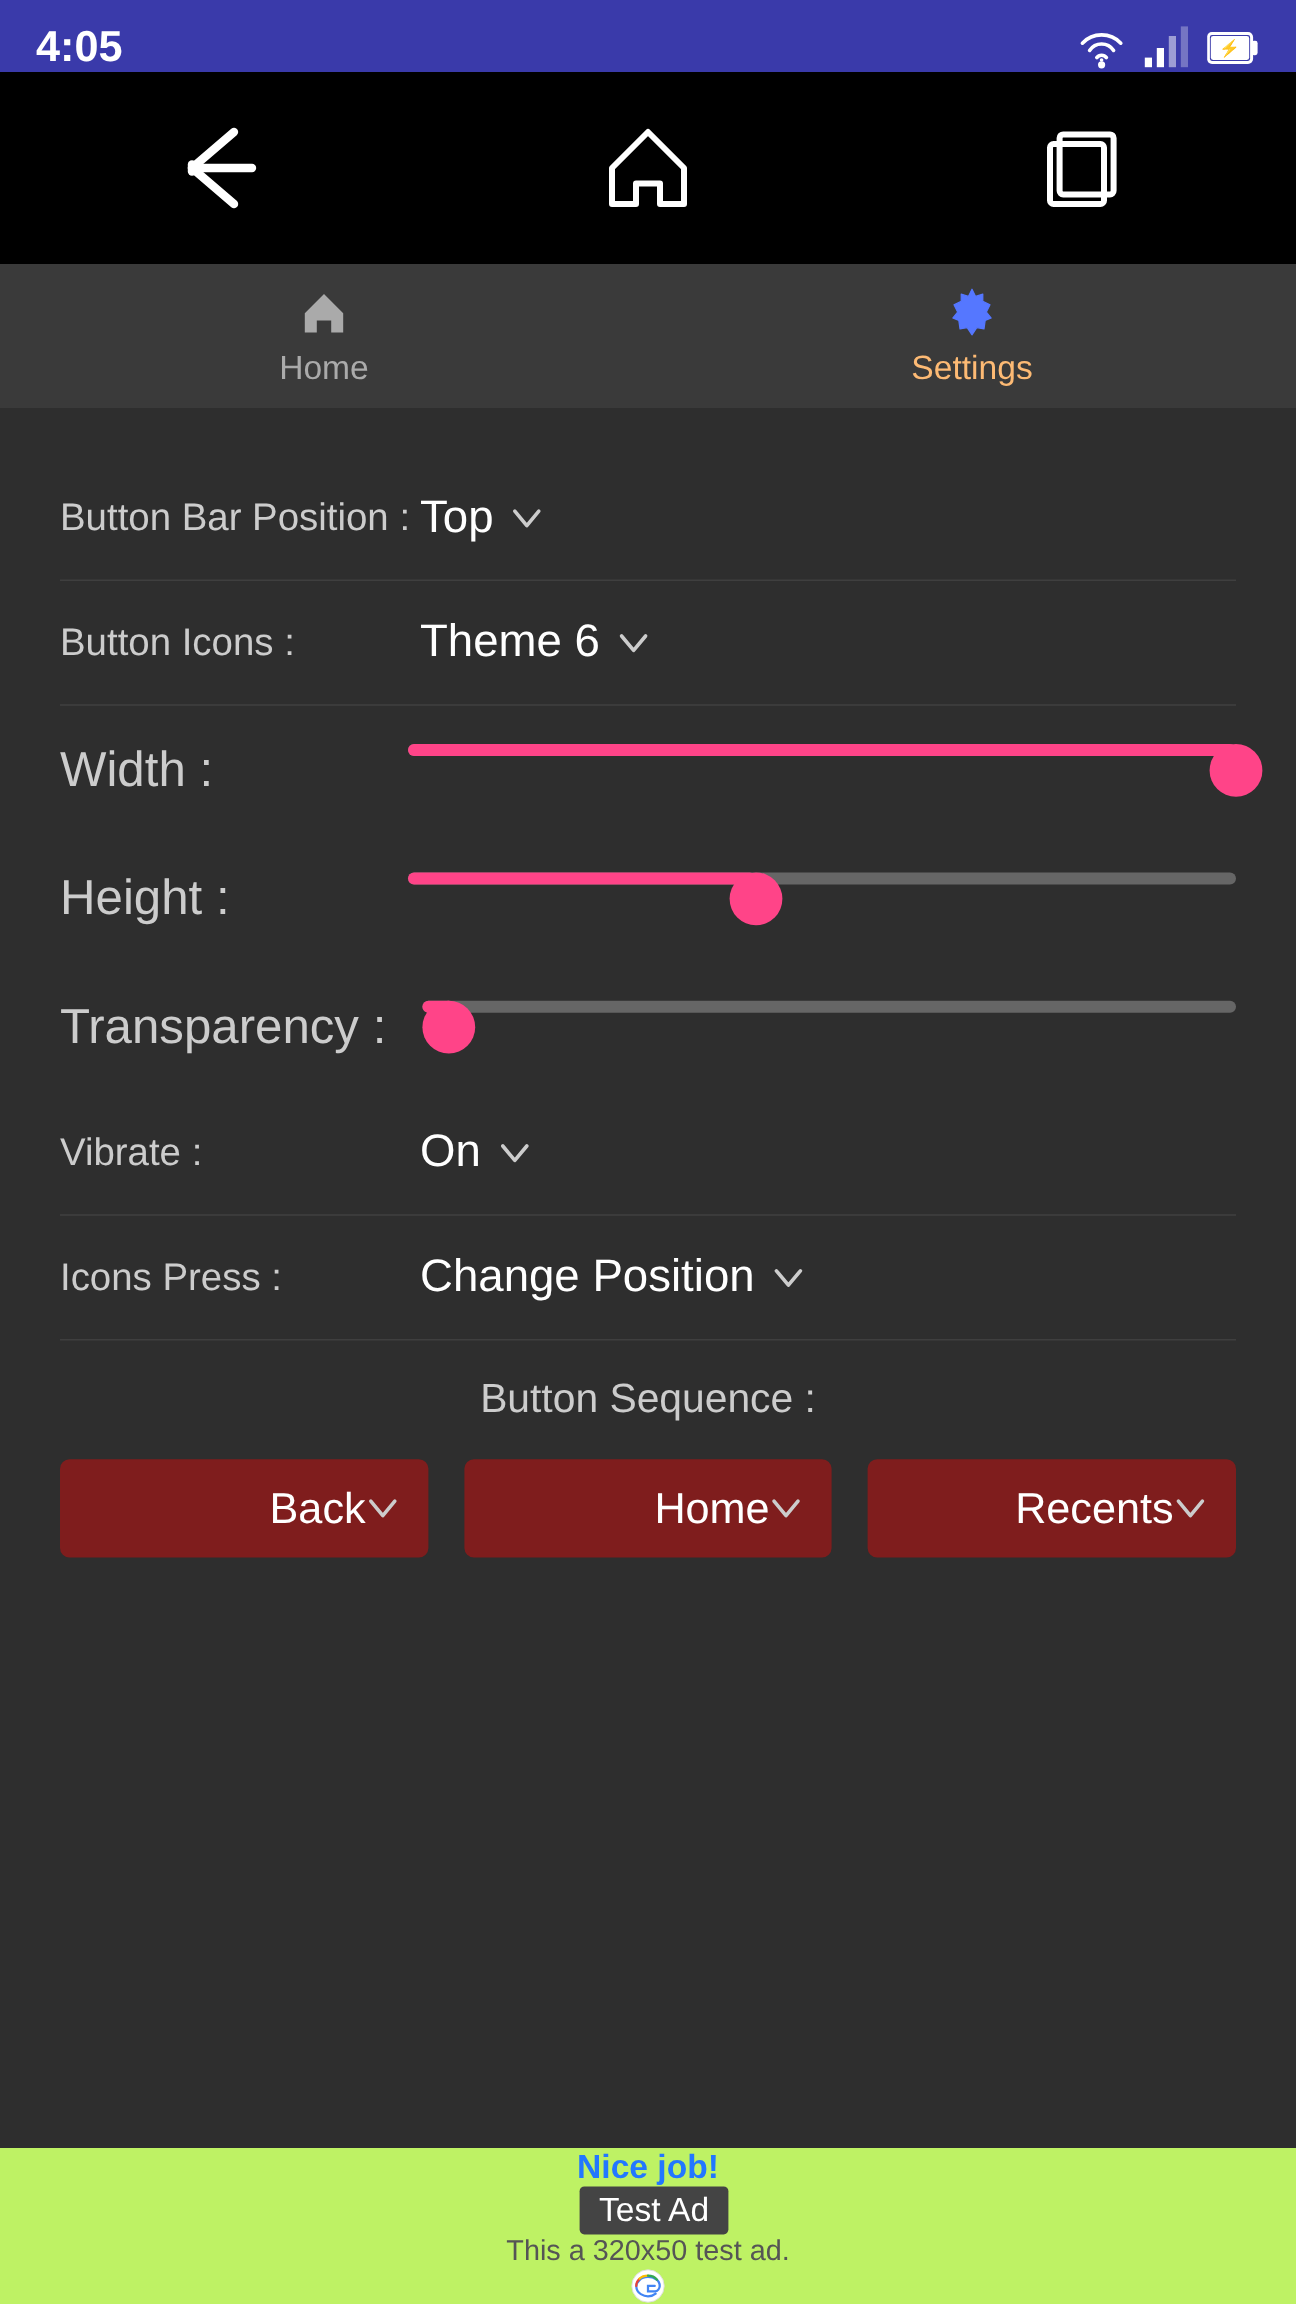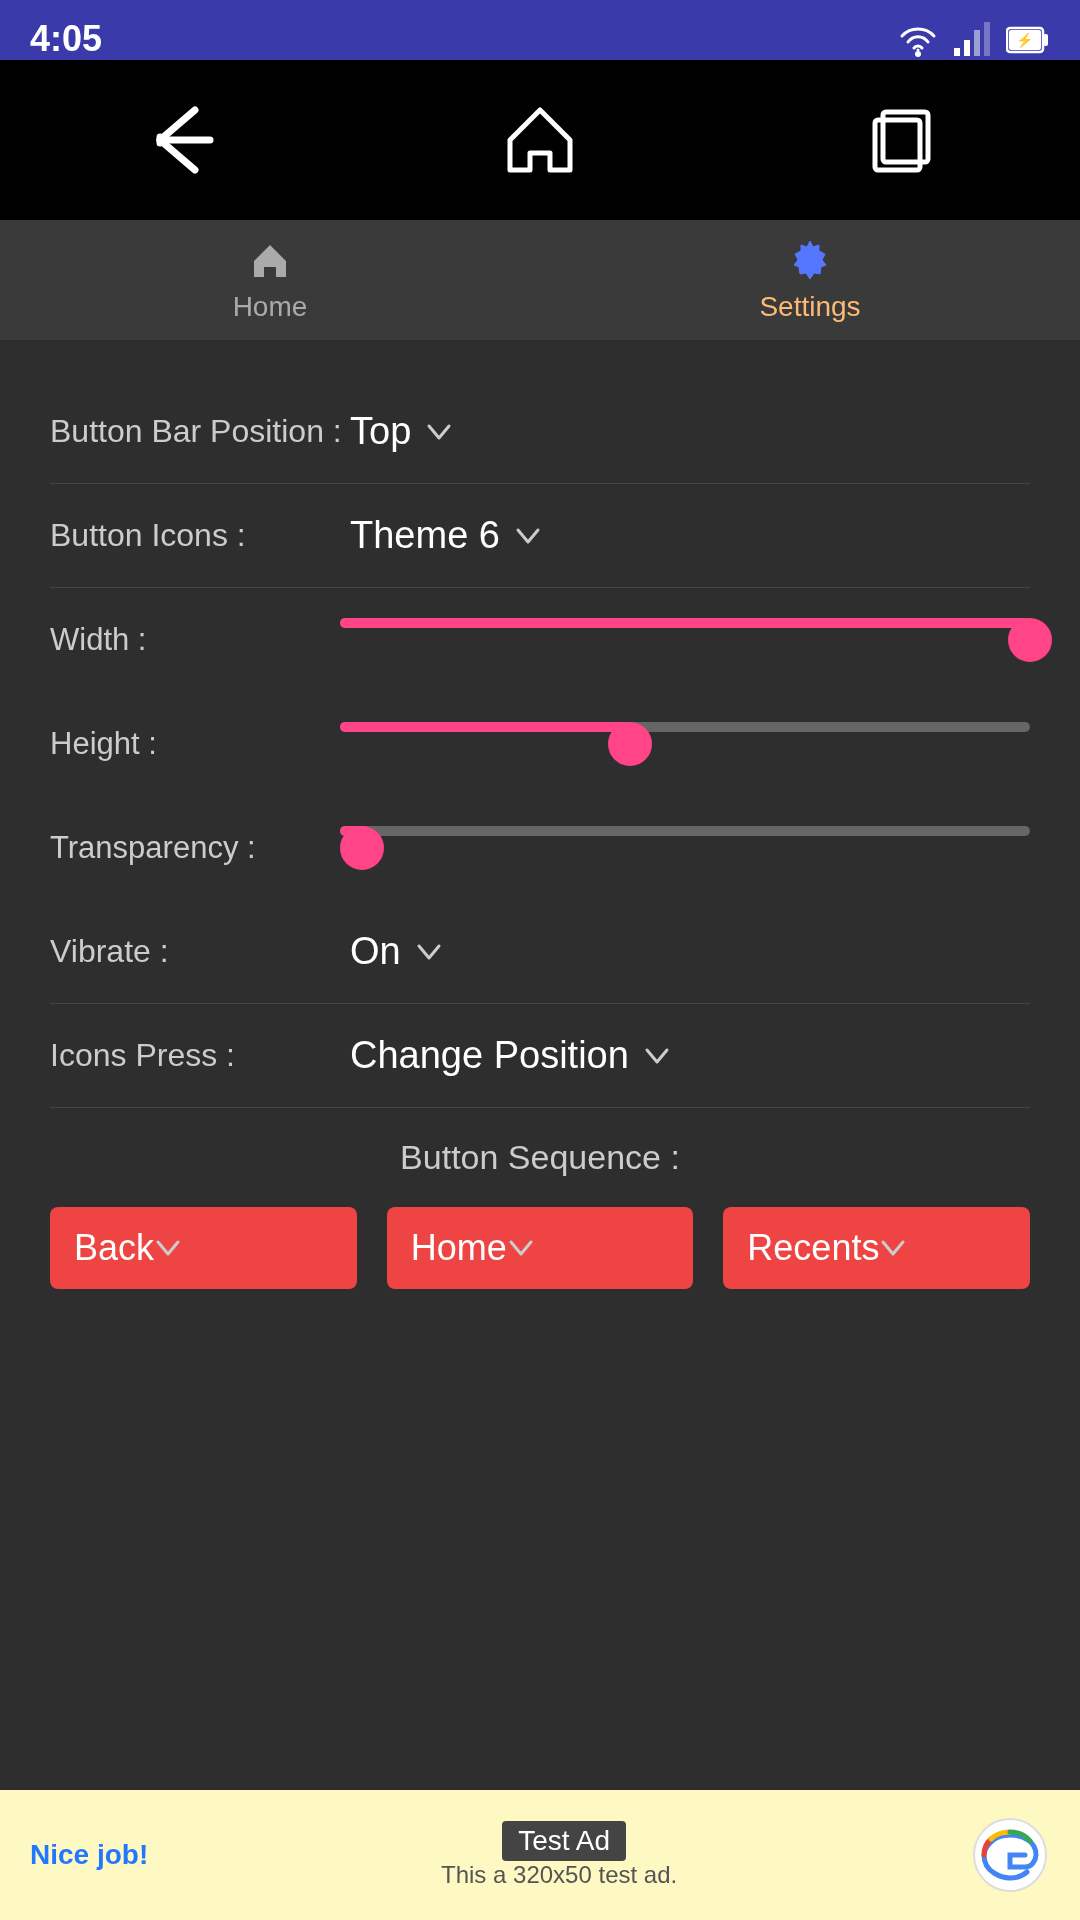--- a/index.html
+++ b/index.html
@@ -125,21 +125,21 @@
     }
 
     
     .slider-row {
       display: flex;
       align-items: center;
       padding: 30px 0;
       gap: 30px;
     }
     .slider-label {
-      font-size: 31px;
+      font-size: 41px;
       color: #ccc;
       min-width: 260px;
     }
     .slider-track-container {
       flex: 1;
       position: relative;
       height: 10px;
     }
     .slider-track-bg {
       position: absolute;
@@ -178,44 +178,45 @@
     .button-sequence-row {
       display: flex;
       align-items: center;
       gap: 30px;
       padding: 10px 0 40px 0;
     }
     .seq-dropdown {
       flex: 1;
       display: flex;
       align-items: center;
-      justify-content: flex-start;
-      background: #ef4444;
+      justify-content: flex-end;
+      background: #7f1d1d;
       border-radius: 8px;
       padding: 20px 24px;
       cursor: pointer;
     }
     .seq-dropdown-value {
       font-size: 36px;
       color: #fff;
       font-weight: 500;
     }
 
     
     .ad-banner {
       position: absolute;
       bottom: 0;
       left: 0;
       right: 0;
       height: 130px;
-      background: #fef9c3;
+      background: #bef264;
       display: flex;
       align-items: center;
       justify-content: space-between;
       padding: 0 30px;
+      flex-direction: column;
     }
     .ad-nice-job {
       font-size: 28px;
       color: #2277ff;
       font-weight: bold;
     }
     .ad-center {
       display: flex;
       flex-direction: column;
       align-items: center;

